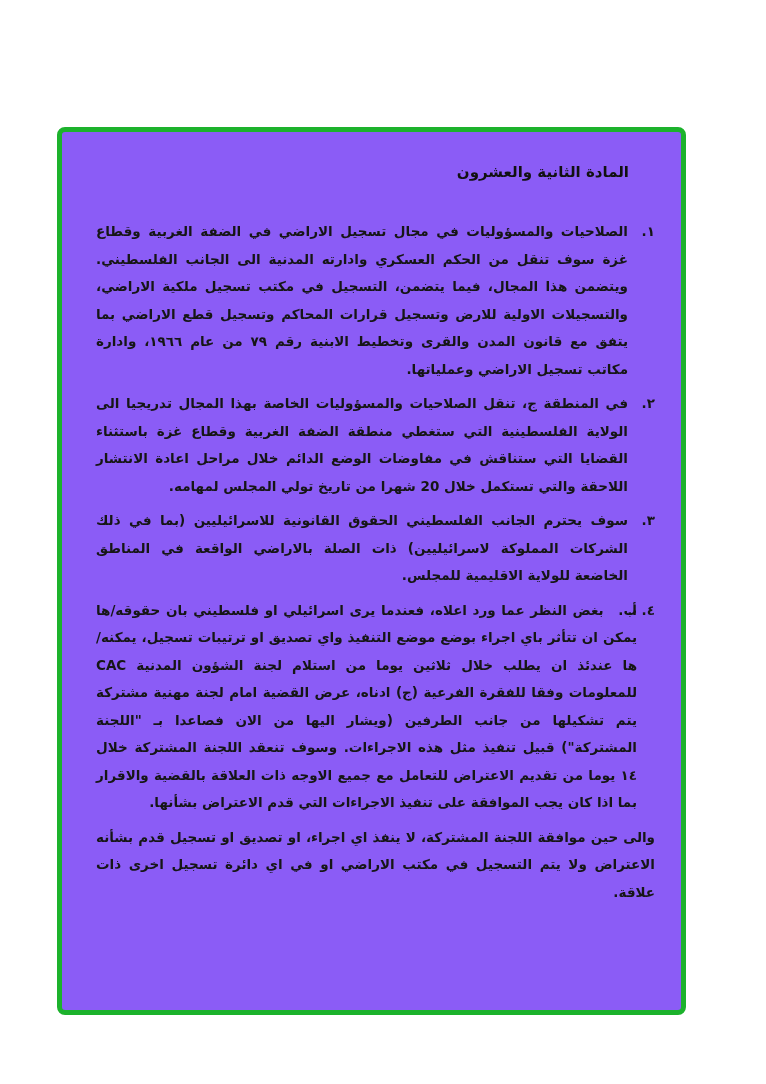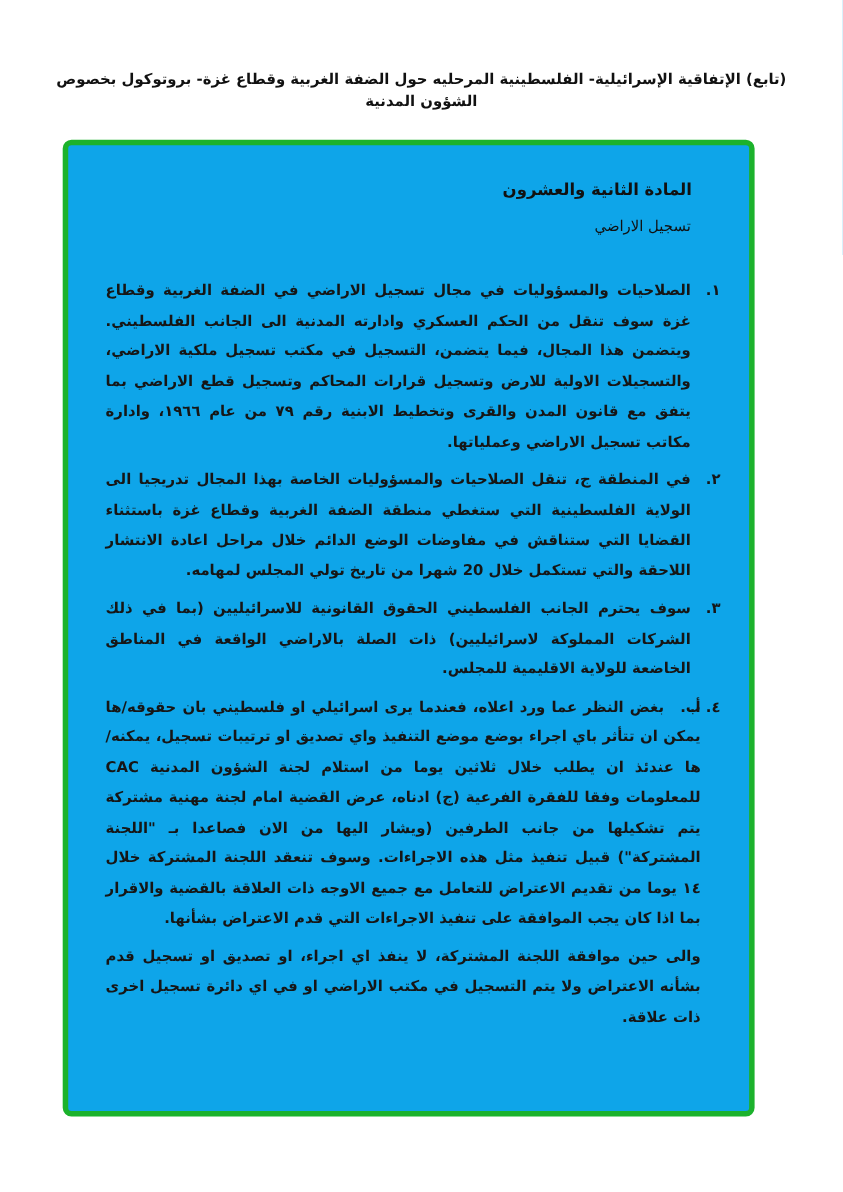--- a/index.html
+++ b/index.html
@@ -42,21 +42,21 @@
   
   .green-box {
     position: absolute;
     top: 127px;
     left: 57px;
     width: 629px;
     height: 888px;
     box-sizing: border-box;
     border: 5px solid #1cb22c;
     border-radius: 8px;
-    background: #0ea5e9;
+    background: #8b5cf6;
   }
   .box-content {
     position: relative;
     box-sizing: border-box;
     width: 100%;
     height: 100%;
     padding: 30px 26px 20px 34px;
     direction: rtl;
     overflow: hidden;
   }
@@ -96,47 +96,45 @@
   .para.numbered-double { padding-right: 47px; }
   .para.numbered-double .marker {
     position: absolute;
     right: 0;
     top: 0;
   }
   
   .para.lettered { margin-right: 18px; }
   .para.lettered .marker { margin-left: 9px; }
   
-  .para.plain { margin-right: 18px; }
+  .para.plain { }
 
   
   .page-number {
     position: absolute;
     top: 1096px;
     left: 0;
     width: 100%;
     text-align: center;
     font-size: 13px;
     font-weight: bold;
     direction: rtl;
   }
 </style>
 </head>
 <body>
 
 <div class="page-header">
-  <div class="doc-title">(تابع) الإتفاقية الإسرائيلية- الفلسطينية المرحليه حول الضفة الغربية وقطاع غزة- بروتوكول بخصوص الشؤون المدنية</div>
 </div>
 
 <div class="green-box">
   <div class="box-content">
 
     <div class="article-title">المادة الثانية والعشرون</div>
 
-    <div class="article-subtitle">تسجيل الاراضي</div>
 
     <div class="paragraphs">
 
       <div class="para numbered">
         <span class="marker">١.</span>
         <span class="text">الصلاحيات والمسؤوليات في مجال تسجيل الاراضي في الضفة الغربية وقطاع غزة سوف  تنقل من الحكم العسكري وادارته المدنية الى الجانب الفلسطيني. ويتضمن هذا المجال، فيما يتضمن، التسجيل في مكتب تسجيل ملكية الاراضي، والتسجيلات الاولية للارض وتسجيل قرارات المحاكم  وتسجيل قطع الاراضي بما يتفق مع قانون المدن والقرى وتخطيط الابنية رقم ٧٩ من عام ١٩٦٦، وادارة مكاتب تسجيل الاراضي وعملياتها.</span>
       </div>
 
       <div class="para numbered">
         <span class="marker">٢.</span>

